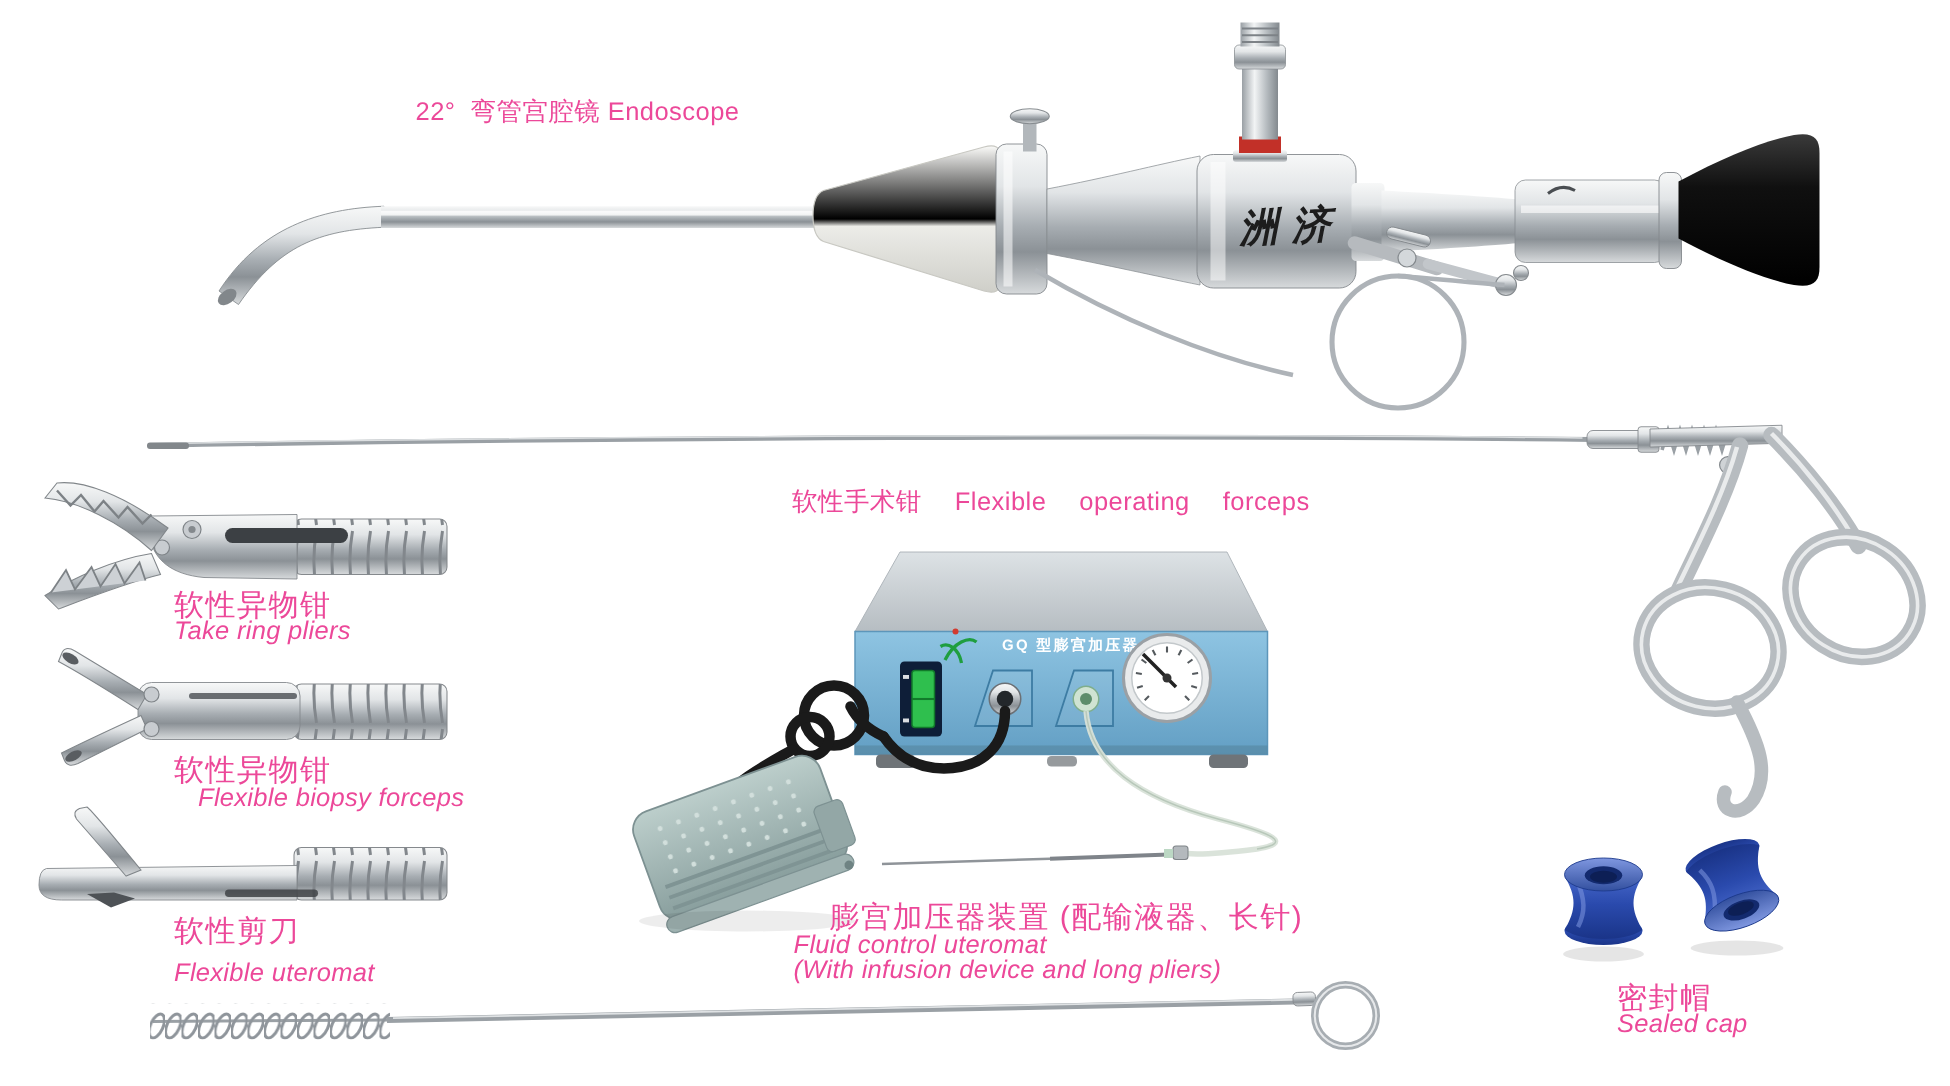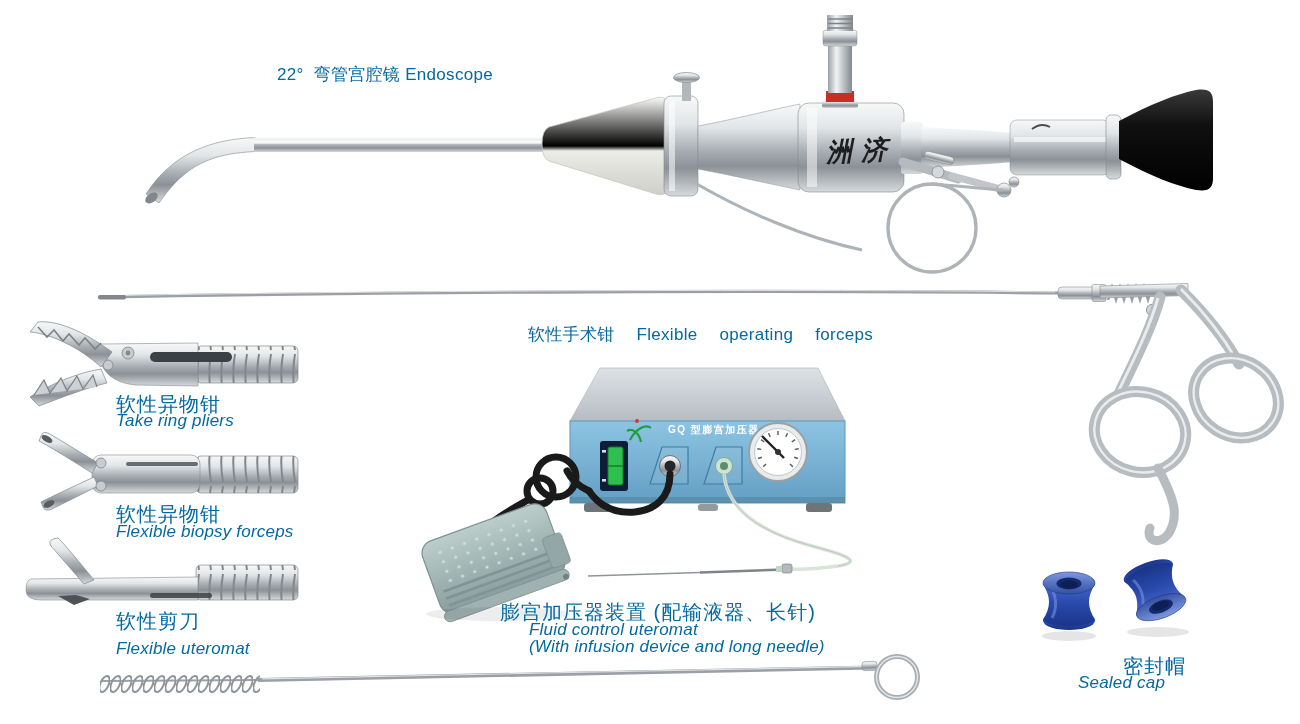--- a/index.html
+++ b/index.html
@@ -1,19 +1,19 @@
 <!DOCTYPE html>
 <html><head>
 <meta charset="utf-8">
 <style>
   html,body{margin:0;padding:0;background:#fff;}
   #stage{position:relative;width:1300px;height:724px;background:#ffffff;overflow:hidden;
          font-family:"Liberation Sans","DejaVu Sans",sans-serif;}
   #art{position:absolute;left:0;top:0;width:1300px;height:724px;}
-  .label{position:absolute;color:#0369a1;white-space:pre;line-height:18px;}
+  .label{position:absolute;color:#ec4899;white-space:pre;line-height:18px;}
   .en{font-size:17px;letter-spacing:.2px;font-style:italic;}
   .zh{font-size:20px;letter-spacing:1px;}
   .caption-main{font-size:17px;letter-spacing:.3px;}
   .wide{word-spacing:6px;text-align:center;}
 </style>
 </head>
 <body>
 
 <div id="stage">
 
@@ -297,25 +297,25 @@
 </svg>
 
   <div class="label caption-main" style="left:277px;top:66px;">22°  弯管宫腔镜 Endoscope</div>
 
   <div class="label caption-main wide" style="left:528px;top:326px;">软性手术钳  Flexible  operating  forceps</div>
 
   <div class="label zh" style="left:116px;top:395px;">软性异物钳</div>
   <div class="label en" style="left:116px;top:412px;">Take ring pliers</div>
 
   <div class="label zh" style="left:116px;top:505px;">软性异物钳</div>
-  <div class="label en" style="left:116px;top:523px;">Flexible biopsy forceps</div>
+  <div class="label en" style="left:132px;top:523px;">Flexible biopsy forceps</div>
 
   <div class="label zh" style="left:116px;top:614px;font-family:Liberation Mono, monospace;">软性剪刀</div>
   <div class="label en" style="left:116px;top:640px;">Flexible uteromat</div>
 
-  <div class="label zh" style="left:500px;top:603px;">膨宫加压器装置 (配输液器、长针)</div>
+  <div class="label zh" style="left:553px;top:603px;">膨宫加压器装置 (配输液器、长针)</div>
   <div class="label en" style="left:529px;top:621px;">Fluid control uteromat</div>
-  <div class="label en" style="left:529px;top:638px;">(With infusion device and long needle)</div>
-
-  <div class="label zh" style="left:1078px;top:657px;margin-left:45px;">密封帽</div>
+  <div class="label en" style="left:529px;top:638px;">(With infusion device and long pliers)</div>
+
+  <div class="label zh" style="left:1078px;top:657px;">密封帽</div>
   <div class="label en" style="left:1078px;top:674px;">Sealed cap</div>
 
 </div>
 
 </body></html>

